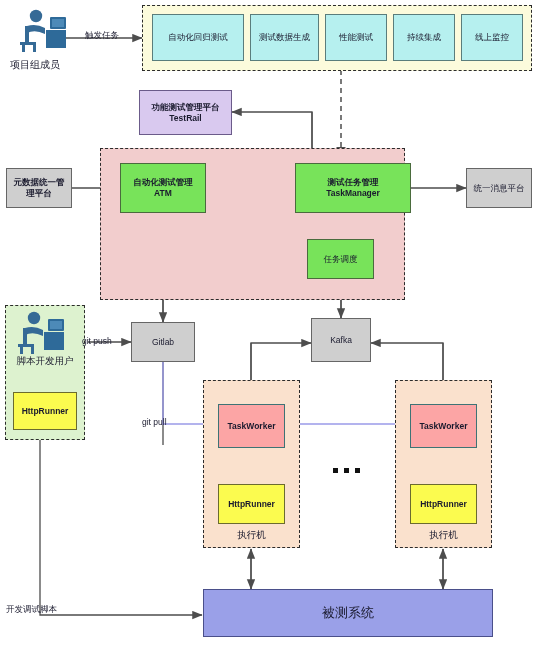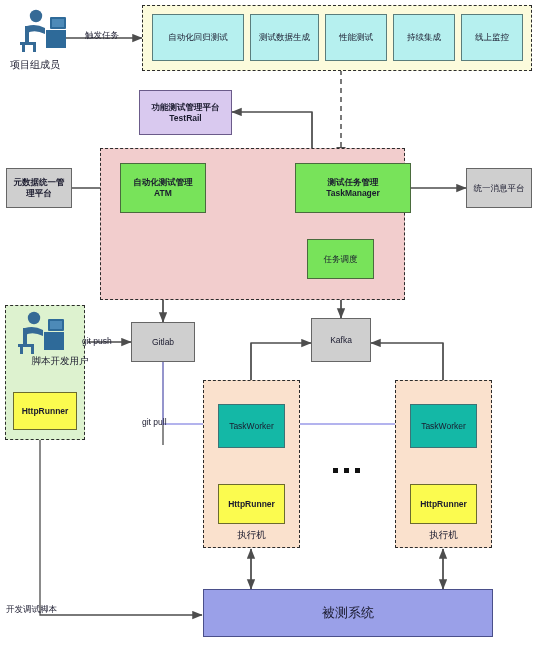--- a/index.html
+++ b/index.html
@@ -6,21 +6,21 @@
   body{font-family:"Liberation Sans","DejaVu Sans",sans-serif;}
   #stage{position:relative;width:537px;height:650px;background:#fff;overflow:hidden;}
   .box{position:absolute;box-sizing:border-box;display:flex;align-items:center;
        justify-content:center;text-align:center;line-height:1.25;color:#1a1a2e;}
   .node{border:1.3px solid #4d4d4d;font-size:8.5px;}
   .cyan{background:#b6f0ef;border-color:#5a7d7c;}
   .green{background:#78e35a;border-color:#4a6b3d;}
   .grey{background:#cfcfcf;border-color:#666;}
   .purple{background:#d9c9ef;border-color:#6b5b8a;}
   .yellow{background:#fbfb4f;border-color:#6b6b2f;font-weight:bold;}
-  .teal{background:#14b8a6;border-color:#3d7375;}
+  .teal{background:#fca5a5;border-color:#3d7375;font-weight:bold;}
   .blue{background:#9aa0e8;border-color:#4a4f8a;font-size:13px;}
   .grp{position:absolute;box-sizing:border-box;border:1.6px dashed #2b2b2b;}
   .grp-yellow{background:#fcfbdc;}
   .grp-pink{background:#f2cdcd;}
   .grp-green{background:#ddf2cf;}
   .grp-peach{background:#fae1cd;}
   .lbl{position:absolute;font-size:8.5px;color:#1a1a2e;white-space:nowrap;}
   svg.wires{position:absolute;left:0;top:0;width:537px;height:650px;pointer-events:none;}
   .ln{stroke:#4d4d4d;stroke-width:1.3;fill:none;}
   .ln-d{stroke:#4d4d4d;stroke-width:1.5;fill:none;stroke-dasharray:5 4;}
@@ -151,21 +151,21 @@
       <path d="M13 18 q9 -3 18 2 l0 6 q-10 -5 -18 -1 z" fill="#356a96"></path>
       <rect x="11" y="18" width="4" height="18" fill="#356a96"></rect>
       <rect x="6" y="34" width="16" height="3" fill="#356a96"></rect>
       <rect x="8" y="36" width="3" height="8" fill="#356a96"></rect>
       <rect x="19" y="36" width="3" height="8" fill="#356a96"></rect>
       <rect x="32" y="22" width="20" height="18" fill="#2e6a99"></rect>
       <rect x="36" y="9" width="16" height="12" rx="1" fill="#2e6a99"></rect>
       <rect x="38" y="11" width="12" height="8" fill="#4d8ab8"></rect>
     </svg>
   </div>
-  <div class="lbl" style="left:5px;top:355px;width:80px;text-align:center;font-size:9.5px;padding-left:15px;">脚本开发用户</div>
+  <div class="lbl" style="left:5px;top:355px;width:80px;text-align:center;font-size:9.5px;">脚本开发用户</div>
   <div class="box node yellow" style="left:13px;top:392px;width:64px;height:38px;">HttpRunner</div>
   <div class="lbl" style="left:82px;top:336px;">git push</div>
   <div class="lbl" style="left:142px;top:417px;">git pull</div>
   <div class="lbl" style="left:6px;top:604px;">开发调试脚本</div>
 
   <div class="grp grp-peach" style="left:203px;top:380px;width:97px;height:168px;"></div>
   <div class="box node teal" style="left:218px;top:404px;width:67px;height:44px;">TaskWorker</div>
   <div class="box node yellow" style="left:218px;top:484px;width:67px;height:40px;">HttpRunner</div>
   <div class="lbl" style="left:203px;top:529px;width:97px;text-align:center;font-size:9.5px;">执行机</div>
 

